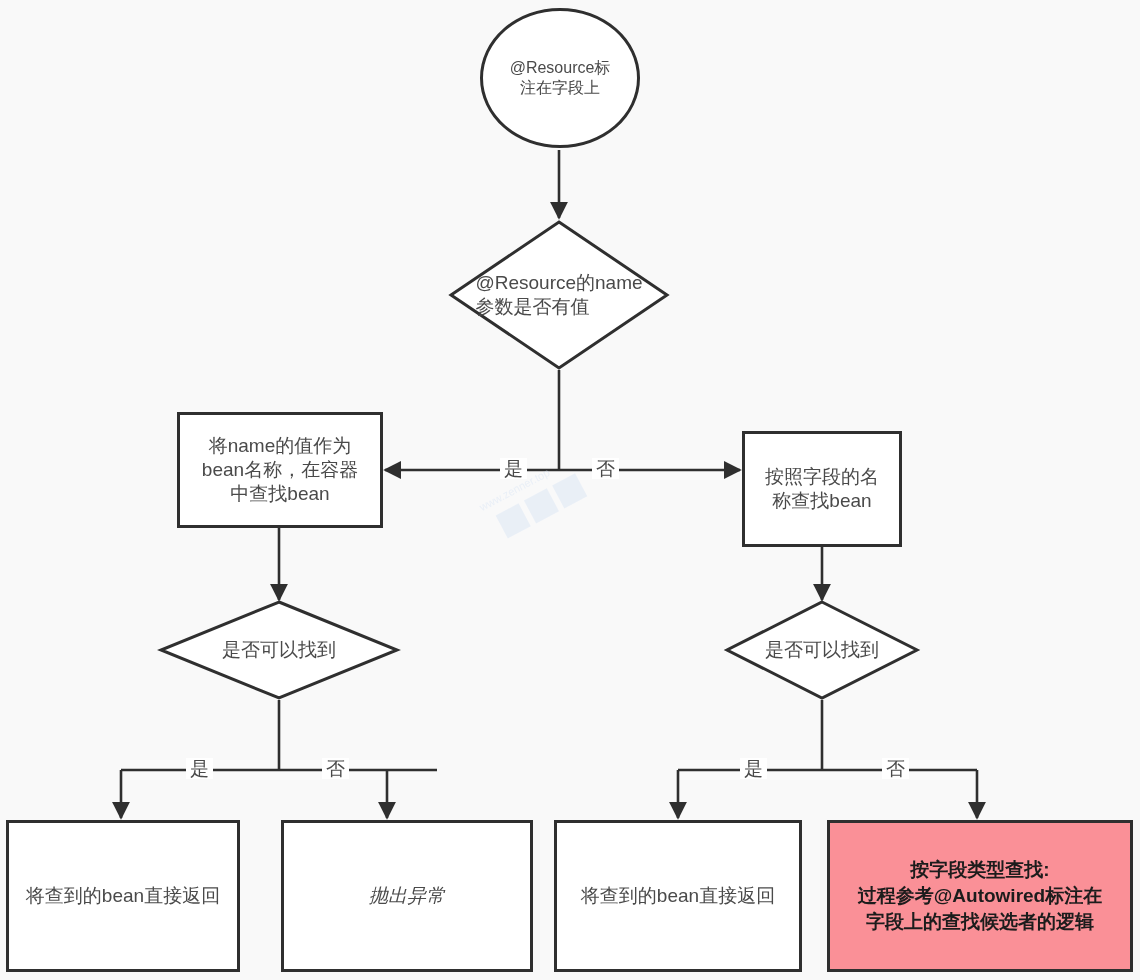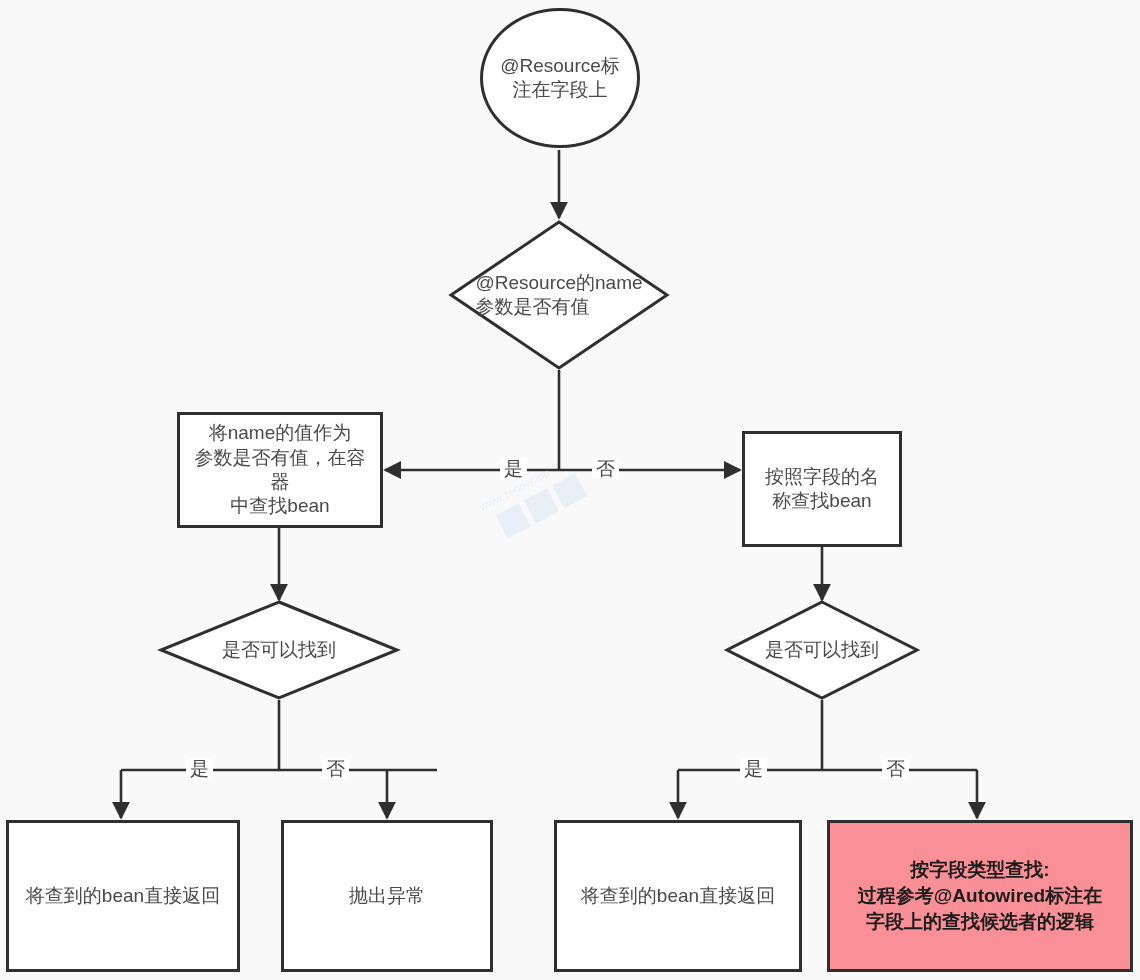--- a/index.html
+++ b/index.html
@@ -44,21 +44,21 @@
     align-items: center;
     justify-content: center;
     text-align: center;
     color: #4a4a4a;
     line-height: 1.28;
   }
   .node-circle {
     border: 3px solid #2f2f2f;
     border-radius: 50%;
     background: #ffffff;
-    font-size: 19px;
+    font-size: 16px;
   }
   .node-diamond-wrap {
     position: absolute;
   }
   .node-diamond-wrap svg {
     position: absolute;
     left: 0;
     top: 0;
     overflow: visible;
   }
@@ -154,21 +154,21 @@
   <div class="node-diamond-wrap" style="left:449px; top:220px; width:220px; height:150px;">
     <svg width="220" height="150" viewBox="0 0 220 150">
       <polygon points="110,2 218,75 110,148 2,75" fill="#ffffff" stroke="#2f2f2f" stroke-width="3"></polygon>
     </svg>
     <div class="diamond-label" style="white-space:pre-line;">@Resource的name
 参数是否有值</div>
   </div>
 
   <div class="node node-rect" style="left:177px; top:412px; width:206px; height:116px;">
     <span style="white-space:pre-line;">将name的值作为
-参数是否有值，在容器
+bean名称，在容器
 中查找bean</span>
   </div>
 
   <div class="node node-rect" style="left:742px; top:412px; width:160px; height:116px;margin-top:19px;">
     <span style="white-space:pre-line;">按照字段的名
 称查找bean</span>
   </div>
 
   <div class="edge-label" style="left:500px; top:458px;">是</div>
   <div class="edge-label" style="left:592px; top:458px;">否</div>
@@ -190,21 +190,21 @@
   <div class="edge-label" style="left:186px; top:758px;">是</div>
   <div class="edge-label" style="left:322px; top:758px;">否</div>
 
   <div class="edge-label" style="left:740px; top:758px;">是</div>
   <div class="edge-label" style="left:882px; top:758px;">否</div>
 
   <div class="node node-rect" style="left:6px; top:820px; width:234px; height:152px;">
     <span>将查到的bean直接返回</span>
   </div>
 
-  <div class="node node-rect" style="left:281px; top:820px; width:212px; height:152px;">
+  <div class="node node-rect" style="left:281px; top:820px; width:252px; height:152px;font-style:italic;">
     <span>抛出异常</span>
   </div>
 
   <div class="node node-rect" style="left:554px; top:820px; width:248px; height:152px;">
     <span>将查到的bean直接返回</span>
   </div>
 
   <div class="node node-rect highlight" style="left:827px; top:820px; width:306px; height:152px;">
     <span style="white-space:pre-line;">按字段类型查找:
 过程参考@Autowired标注在

